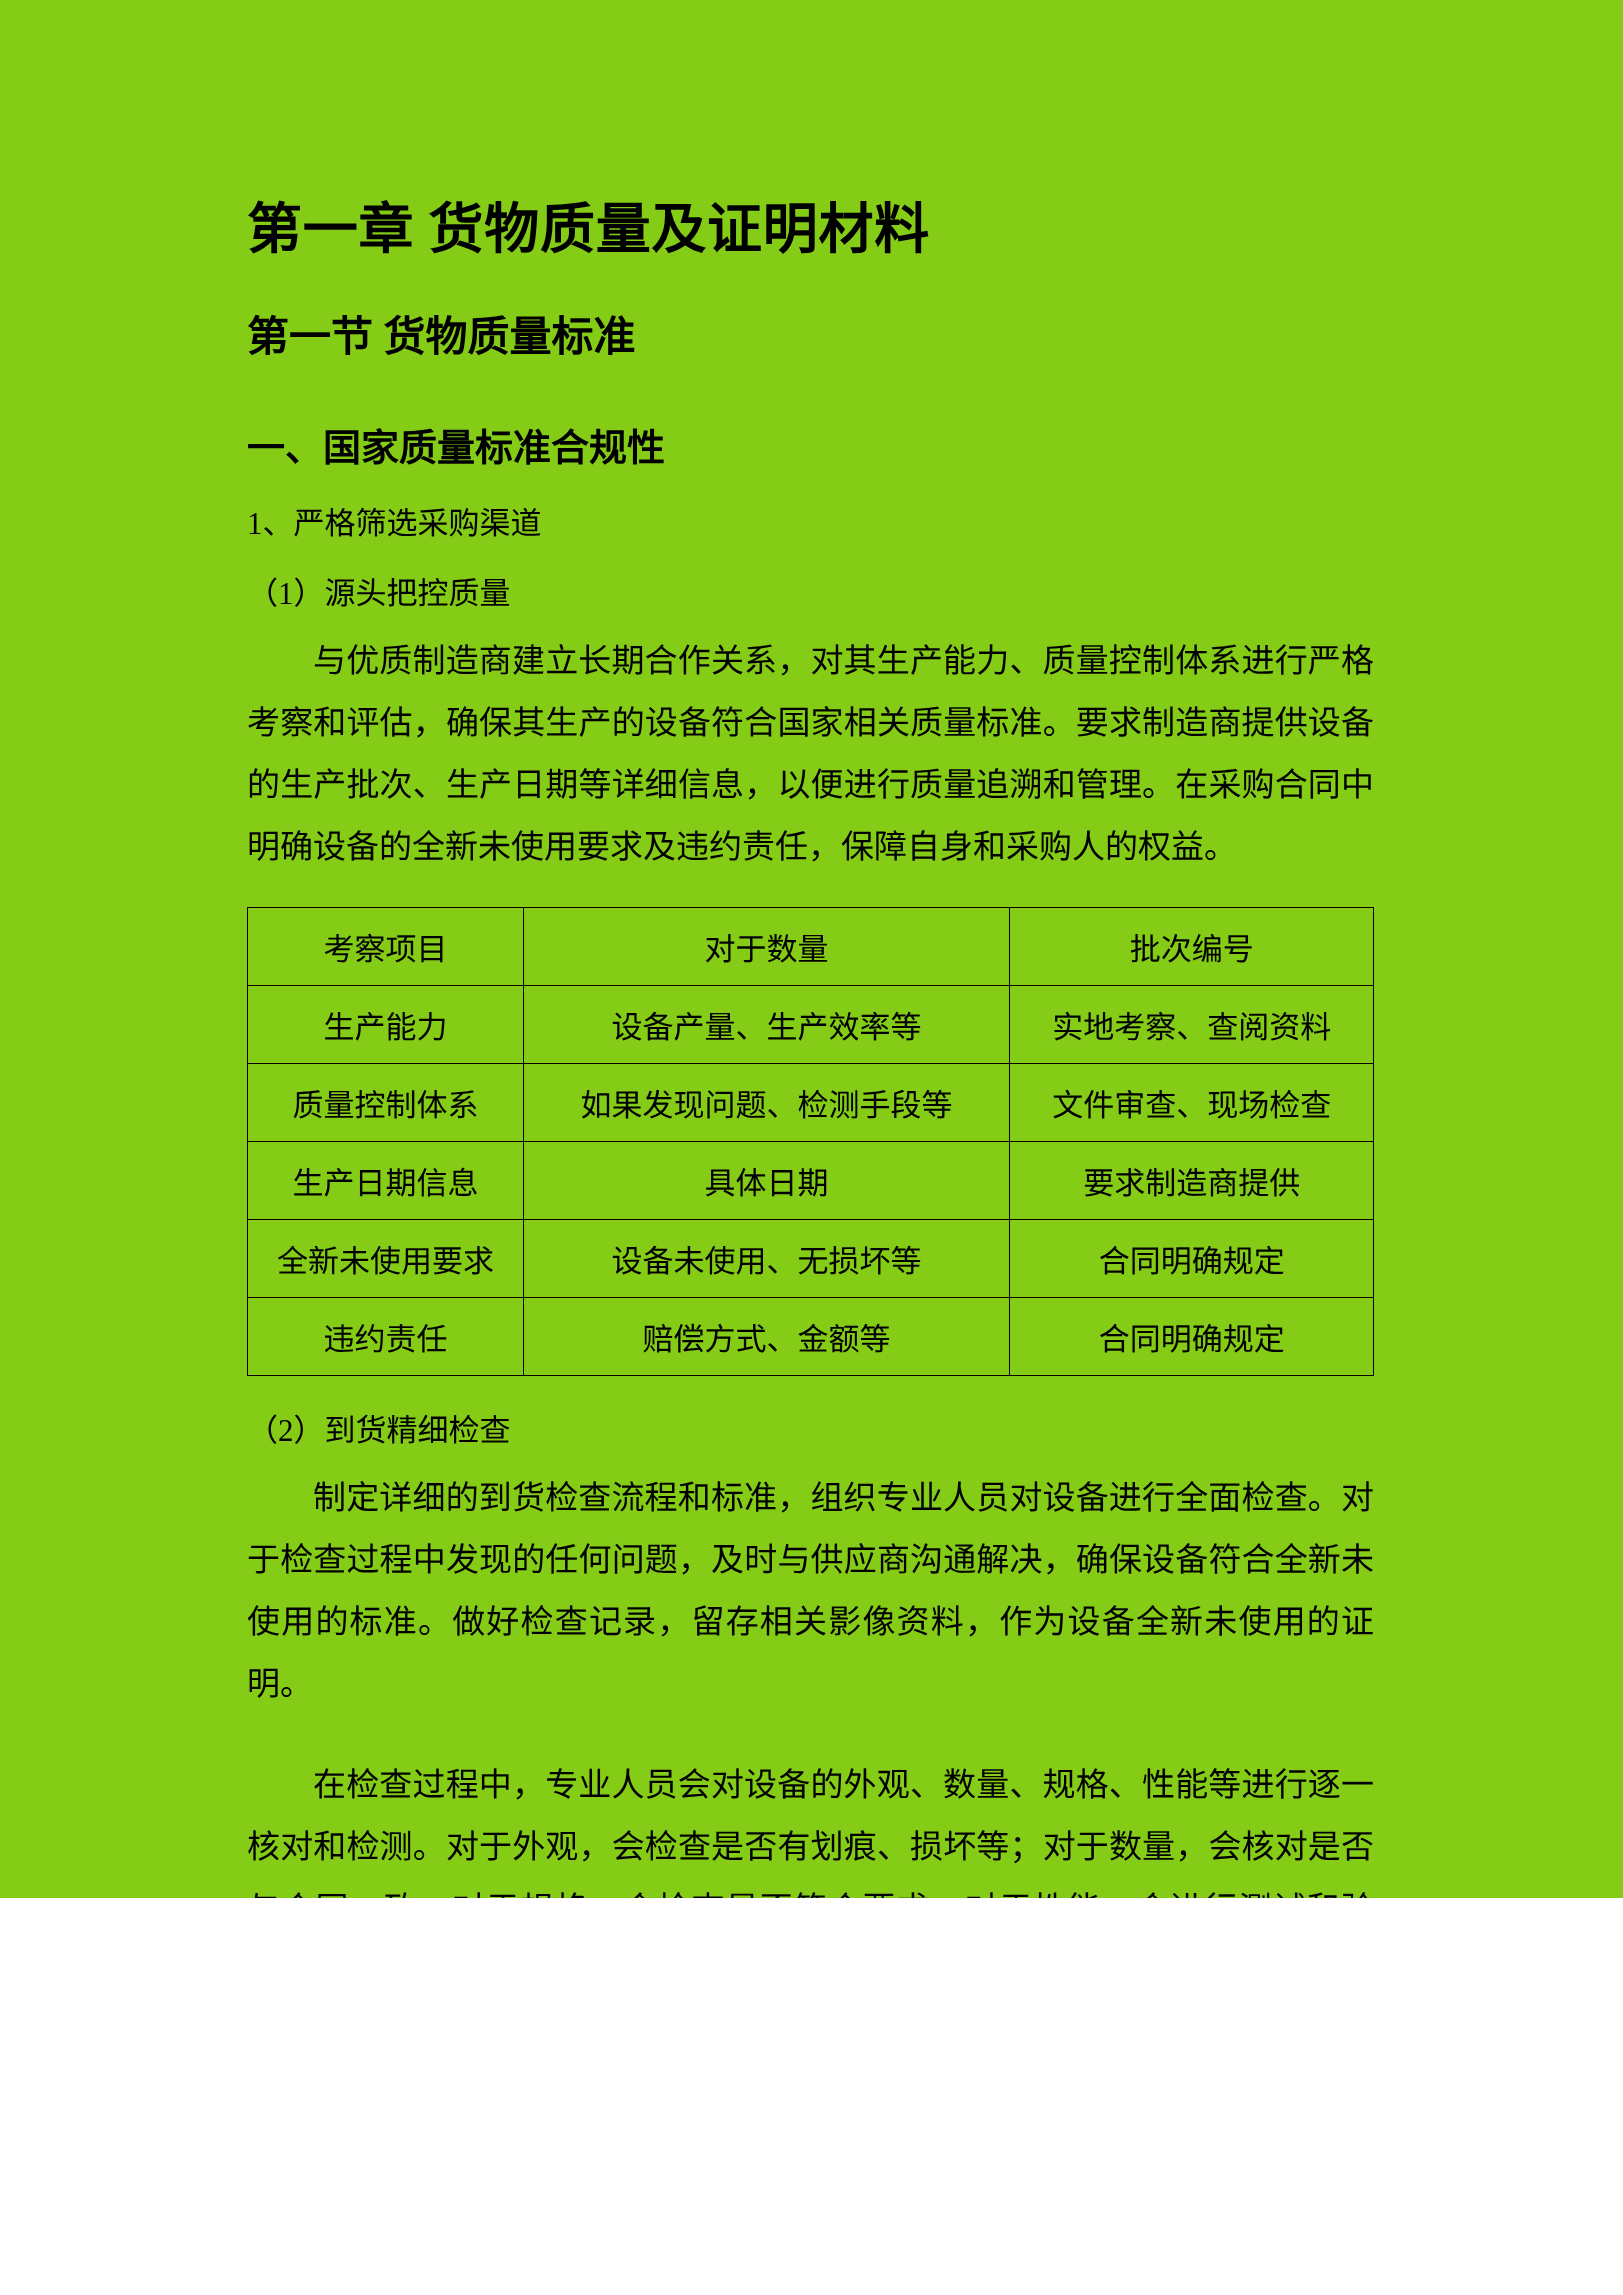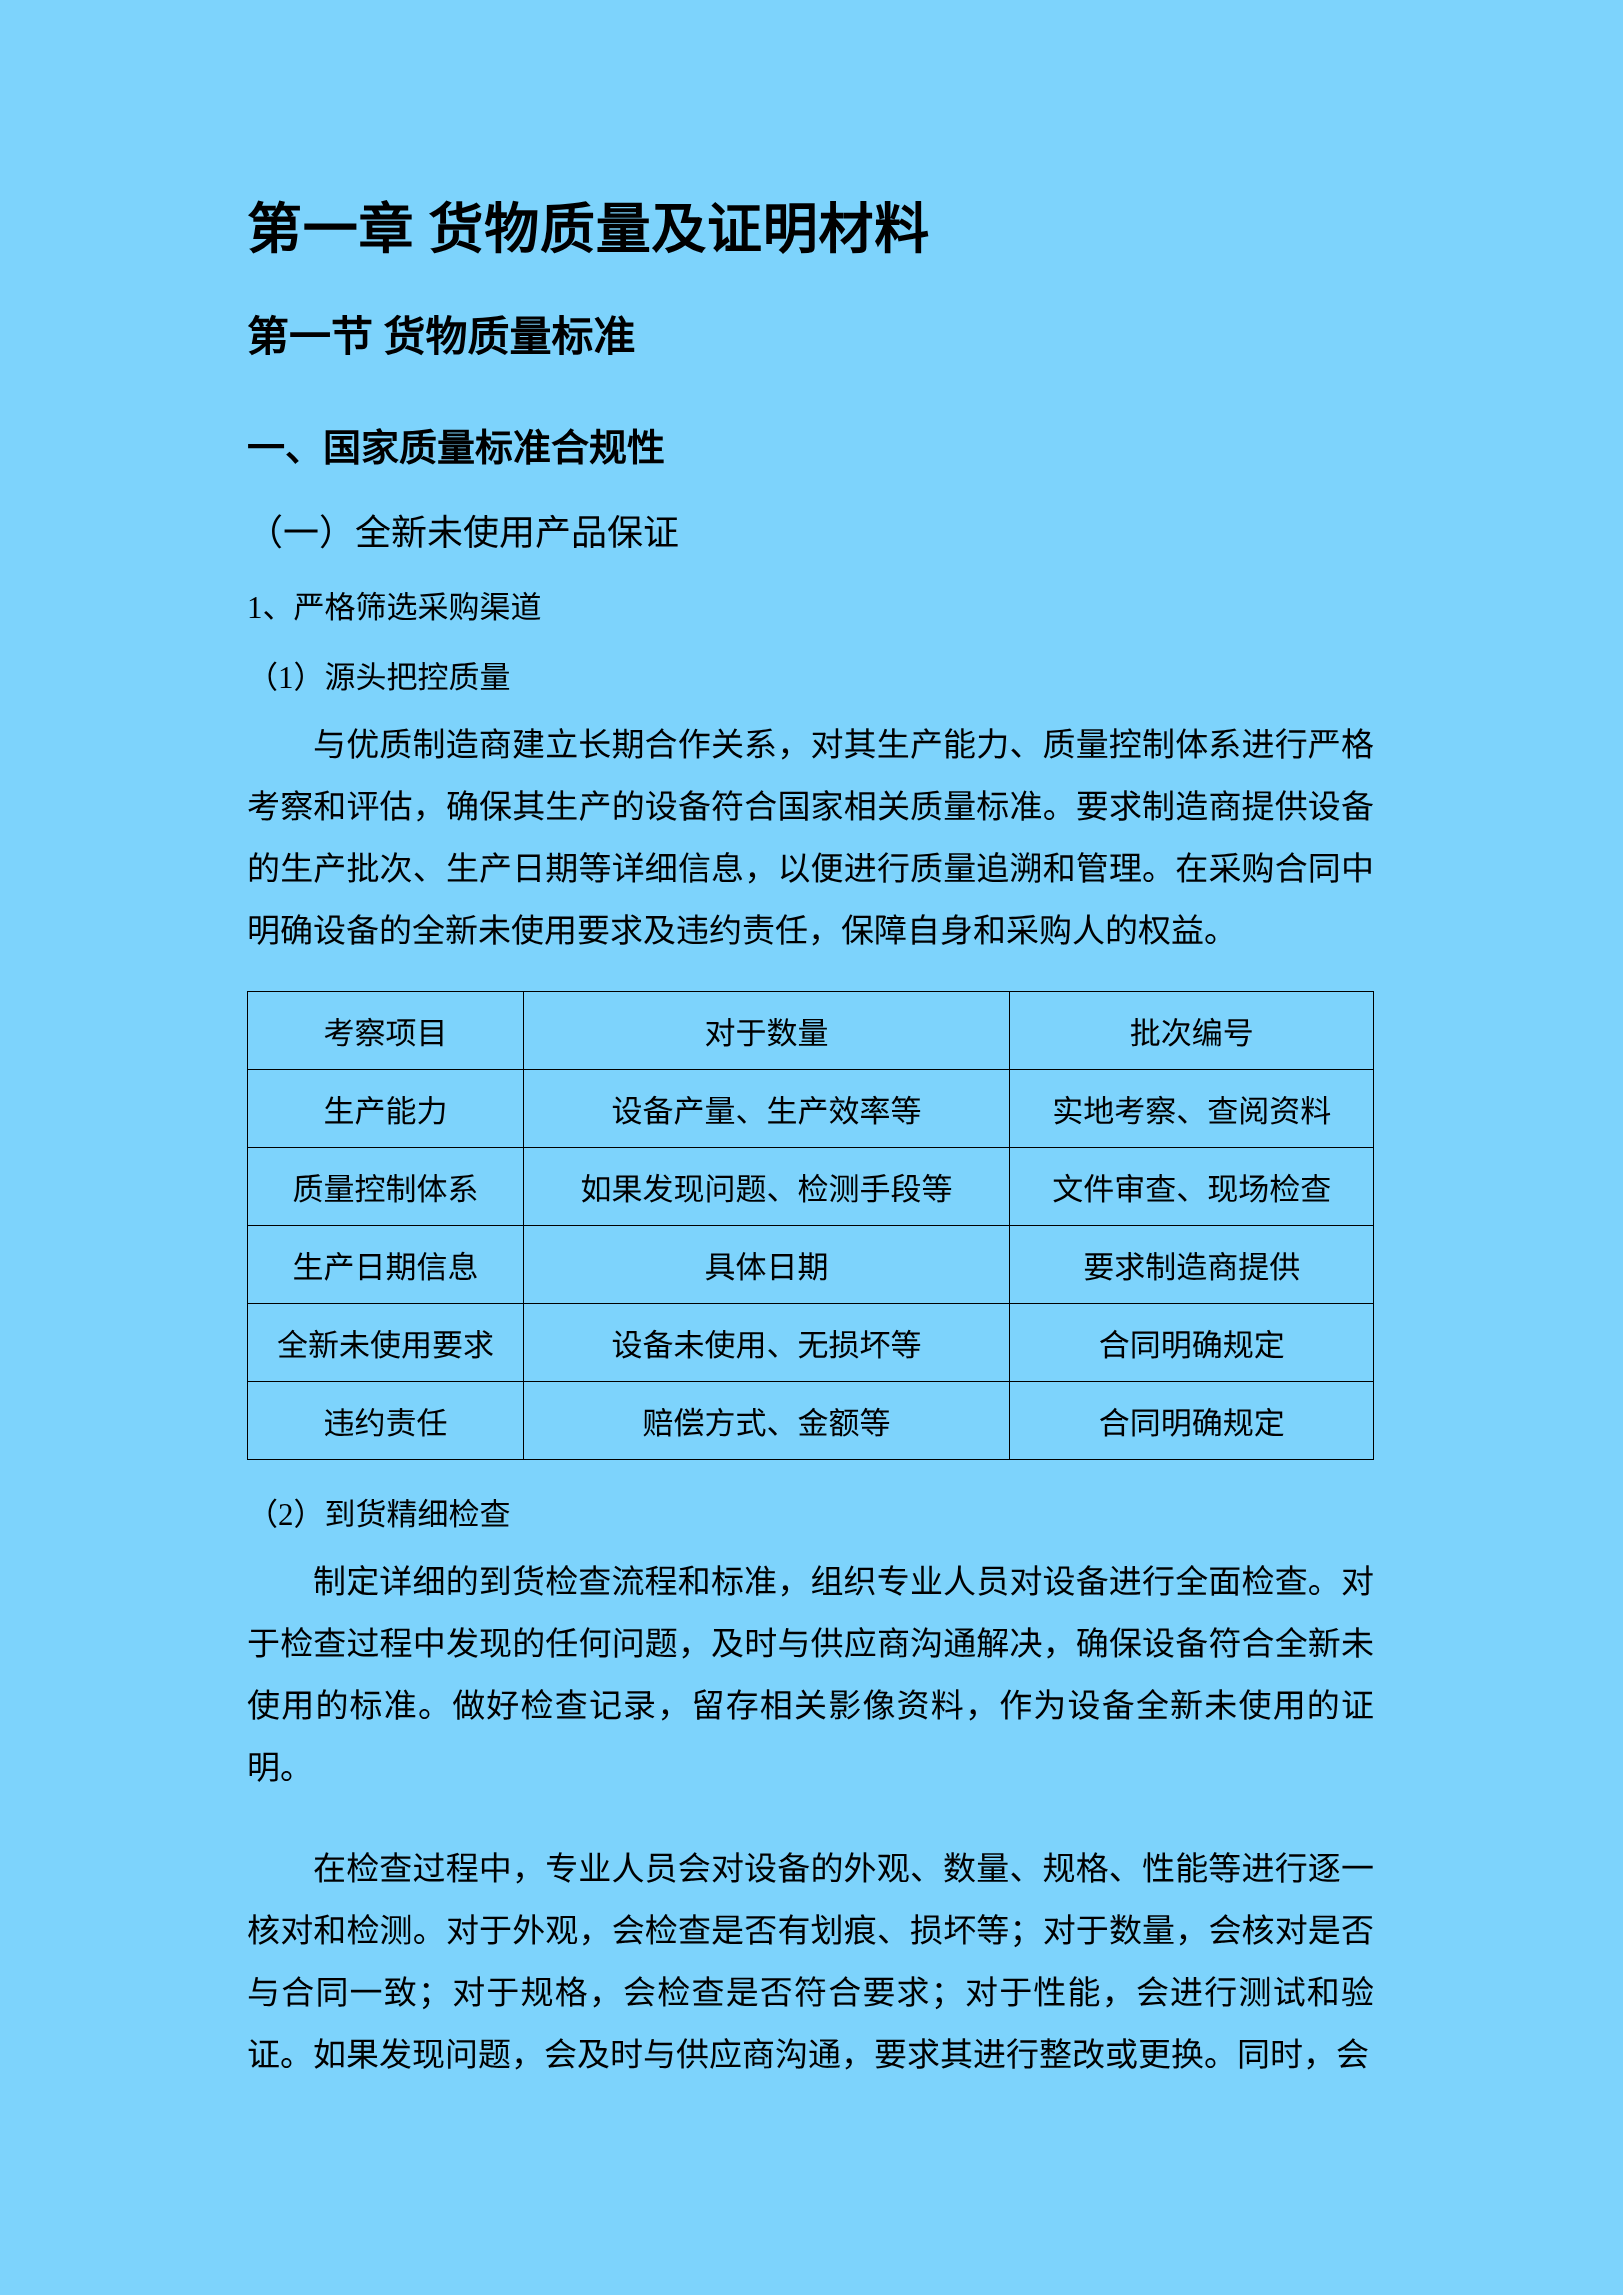--- a/index.html
+++ b/index.html
@@ -3,22 +3,22 @@
 <meta charset="utf-8">
 <style>
   html, body {
     margin: 0;
     padding: 0;
     background: #ffffff;
   }
   .page {
     position: relative;
     width: 1623px;
-    height: 2295px;
-    background: #7dd3fc;
+    height: 1898px;
+    background: #84cc16;
     overflow: hidden;
     font-family: "Liberation Serif", "DejaVu Serif", serif;
     color: #000000;
   }
   .content {
     box-sizing: border-box;
     width: 100%;
     padding: 196px 249px 0 247px;
   }
   .doc-title {
@@ -93,21 +93,20 @@
 
 <div class="page">
   <div class="content">
 
     <h1 class="doc-title">第一章 货物质量及证明材料</h1>
 
     <h2 class="section-title">第一节 货物质量标准</h2>
 
     <h3 class="h-one">一、国家质量标准合规性</h3>
 
-    <div class="h-paren-big">（一）全新未使用产品保证</div>
 
     <div class="h-num">1、严格筛选采购渠道</div>
 
     <div class="h-paren-num">（1）源头把控质量</div>
 
     <p class="body-para">与优质制造商建立长期合作关系，对其生产能力、质量控制体系进行严格考察和评估，确保其生产的设备符合国家相关质量标准。要求制造商提供设备的生产批次、生产日期等详细信息，以便进行质量追溯和管理。在采购合同中明确设备的全新未使用要求及违约责任，保障自身和采购人的权益。</p>
 
     <table class="doc-table">
       <colgroup>
         <col class="col-item">

